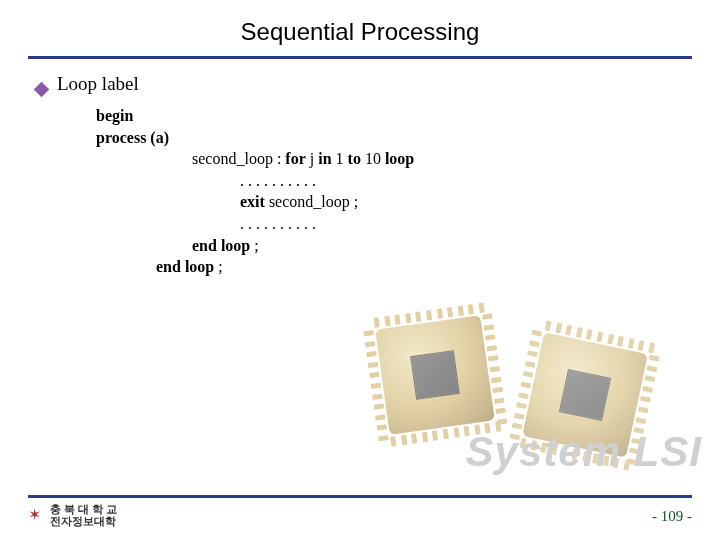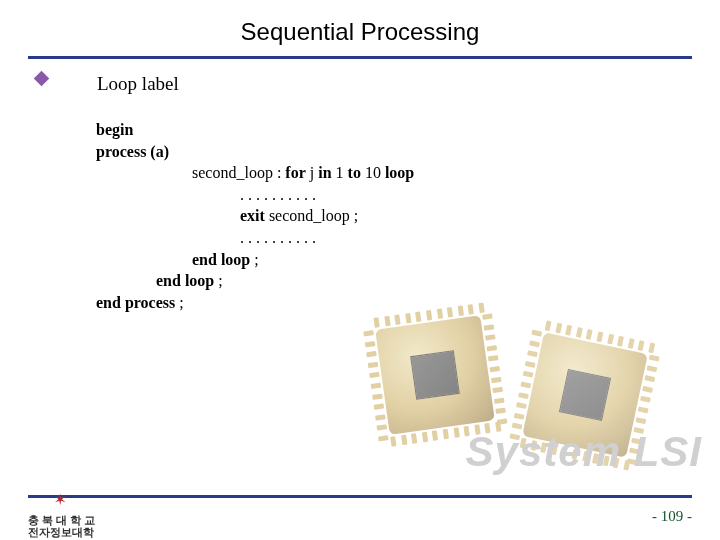--- a/index.html
+++ b/index.html
@@ -19,24 +19,23 @@
     padding-top: 18px;
     padding-bottom: 10px;
   }
   .title-rule {
     height: 3px;
     background: #2a3a8a;
     margin: 0 28px 14px 28px;
   }
   .bullet-row {
     display: flex;
-    align-items: flex-start;
+    align-items: flex-end;
     margin-left: 36px;
-    margin-bottom: 24px;
-    gap: 40px;
+    margin-bottom: 10px;
   }
   .diamond-bullet {
     width: 11px; height: 11px;
     background: #8a5aa8;
     transform: rotate(45deg);
     margin-right: 10px;
     display: inline-block;
   }
   .bullet-text {
     font-size: 19px;
@@ -104,21 +103,20 @@
     height: 28px;
     display: flex;
     align-items: center;
     justify-content: space-between;
     font-family: Arial, sans-serif;
   }
   .footer-left {
     display: flex;
     align-items: center;
     gap: 6px;
-    flex-direction: column;
   }
   .star-icon {
     width: 16px; height: 16px;
     position: relative;
   }
   .star-icon::before {
     content: "✶";
     position: absolute;
     left: 0; top: -3px;
     font-size: 16px;
@@ -160,23 +158,20 @@
   <div><span>                                    . . . . . . . . . .</span></div>
   <div>
     <span>                                    </span><span class="b">exit</span><span> second_loop ;</span>
   </div>
   <div><span>                                    . . . . . . . . . .</span></div>
   <div>
     <span>                        </span><span class="b">end loop</span><span> ;</span>
   </div>
   <div>
     <span>               </span><span class="b">end loop</span><span> ;</span>
-  </div>
-  <div>
-    <span class="b">end process</span><span> ;</span>
   </div>
 </div>
 
 <div class="chip one">
   <div class="chip-body"></div>
     <div class="chip-die"></div>
 <div class="pin" style="left: 22px; top: 10px;"></div>
     <div class="pin" style="left: 32.6px; top: 10px;"></div>
     <div class="pin" style="left: 43.2px; top: 10px;"></div>
     <div class="pin" style="left: 53.8px; top: 10px;"></div>

